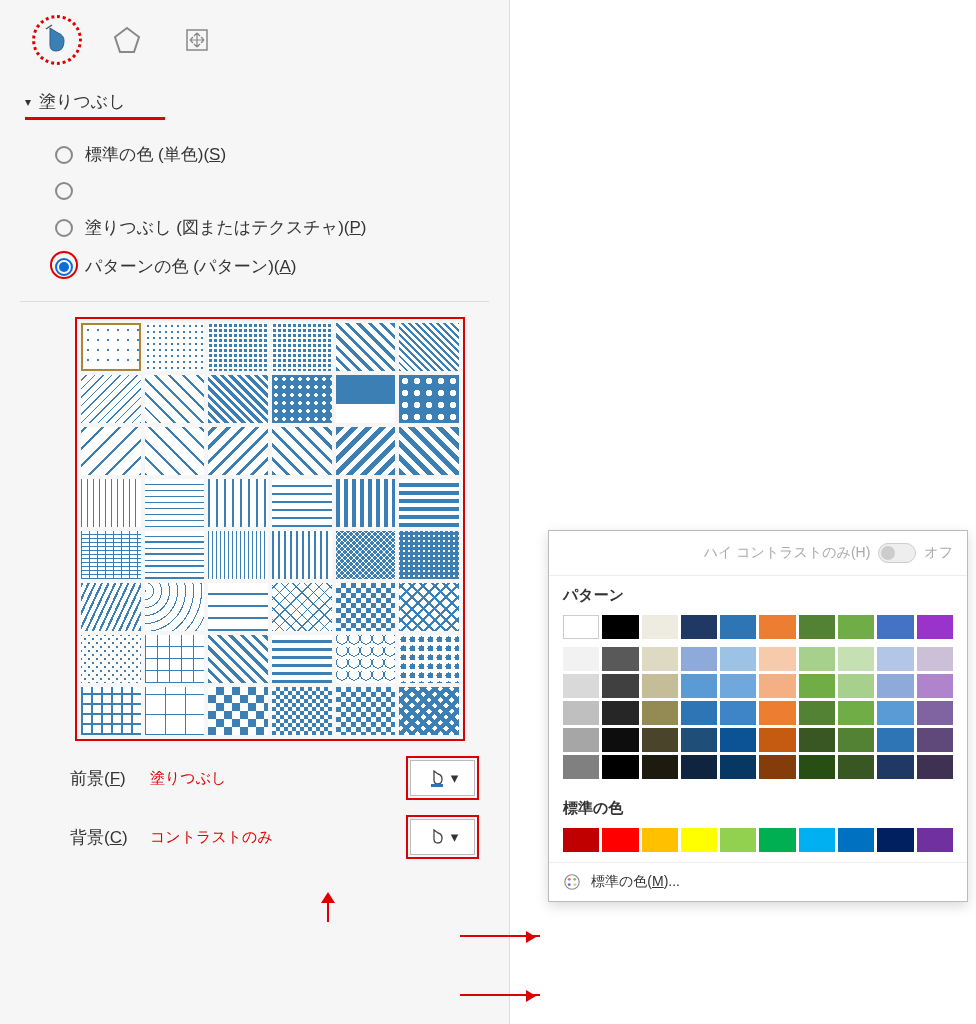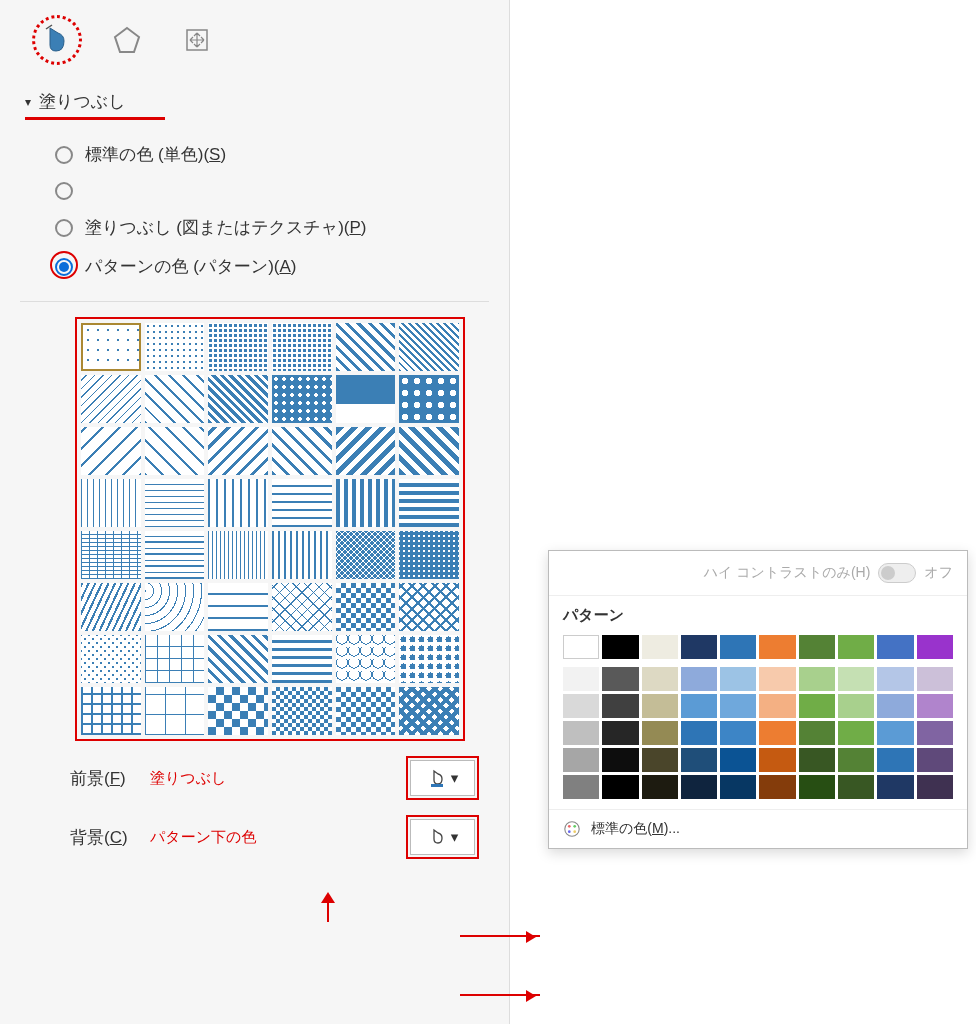--- a/index.html
+++ b/index.html
@@ -28,21 +28,21 @@
     .pattern-label-row{display:flex;align-items:center;gap:12px;margin-left:50px;font-size:17px;margin-bottom:8px}
     .red-txt{color:#d00}
     .pattern-grid-wrap{margin-left:55px;border:2px solid #d00;padding:4px;width:390px}
     .pattern-grid{display:grid;grid-template-columns:repeat(6,1fr);gap:4px}
     .swatch{height:48px;background:#fff;cursor:pointer;position:relative;overflow:hidden}
     .swatch.first{border:2px solid #aa8833}
     .color-row{display:flex;align-items:center;margin-left:50px;margin-top:15px;gap:10px;position:relative}
     .color-row .lbl{font-size:17px;min-width:70px}
     .color-btn-wrap{border:2px solid #d00;padding:2px;margin-left:auto;margin-right:10px}
     .color-btn{width:65px;height:36px;background:#fff;border:1px solid #bbb;display:flex;align-items:center;justify-content:center;gap:4px;cursor:pointer}
-    .color-popup{position:absolute;left:548px;top:550px;width:420px;background:#fff;border:1px solid #bbb;box-shadow:0 4px 12px rgba(0,0,0,.15)}
+    .color-popup{position:absolute;left:548px;top:530px;width:420px;background:#fff;border:1px solid #bbb;box-shadow:0 4px 12px rgba(0,0,0,.15)}
     .hc-row{display:flex;justify-content:flex-end;align-items:center;padding:12px 14px;gap:8px;color:#aaa;border-bottom:1px solid #eee;font-size:14px}
     .toggle{width:38px;height:20px;border:1px solid #ccc;border-radius:10px;position:relative;background:#eee}
     .toggle::after{content:"";position:absolute;left:2px;top:2px;width:14px;height:14px;background:#ccc;border-radius:50%}
     .popup-sect{padding:10px 14px}
     .popup-sect .h{font-weight:bold;margin-bottom:10px;font-size:15px}
     .color-grid{display:grid;grid-template-columns:repeat(10,1fr);gap:3px}
     .csw{height:24px;cursor:pointer}
     .csw.sel{border:2px solid #d97a00}
     .shade-grid{display:grid;grid-template-columns:repeat(10,1fr);gap:3px;margin-top:8px}
     .more-row{padding:10px 14px;border-top:1px solid #eee;display:flex;align-items:center;gap:10px;cursor:pointer;font-size:14px}
@@ -170,21 +170,21 @@
             <path d="M7 3 L7 12 Q7 16 11 16 Q15 16 15 11 Q15 7 11 6 Z" fill="none" stroke="#444" stroke-width="1.3"></path>
             <rect x="4" y="16" width="12" height="3" fill="#2e75b6"></rect>
           </svg>
         <span>▾</span>
       </div>
     </div>
   </div>
 
   <div class="color-row">
     <span class="lbl"><span>背景(</span><span class="u">C</span>)</span>
-    <span class="red-txt">パターン下の色</span>
+    <span class="red-txt">コントラストのみ</span>
     <span style="flex:1"></span>
     <div class="color-btn-wrap">
       <div class="color-btn">
         <svg width="20" height="20" viewBox="0 0 20 20">
             <path d="M7 3 L7 12 Q7 16 11 16 Q15 16 15 11 Q15 7 11 6 Z" fill="none" stroke="#444" stroke-width="1.3"></path>
           </svg>
         <span>▾</span>
       </div>
     </div>
   </div>
@@ -259,20 +259,35 @@
         <div class="csw" style="background: rgb(29, 27, 16);"></div>
         <div class="csw" style="background: rgb(15, 36, 62);"></div>
         <div class="csw" style="background: rgb(7, 55, 99);"></div>
         <div class="csw" style="background: rgb(132, 60, 11);"></div>
         <div class="csw" style="background: rgb(39, 78, 19);"></div>
         <div class="csw" style="background: rgb(56, 87, 35);"></div>
         <div class="csw" style="background: rgb(31, 56, 100);"></div>
         <div class="csw" style="background: rgb(63, 49, 81);"></div>
       </div>
   </div>
+  <div class="popup-sect">
+    <div class="h">標準の色</div>
+    <div class="color-grid" id="std-grid">
+        <div class="csw" style="background: rgb(192, 0, 0);"></div>
+        <div class="csw" style="background: rgb(255, 0, 0);"></div>
+        <div class="csw" style="background: rgb(255, 192, 0);"></div>
+        <div class="csw" style="background: rgb(255, 255, 0);"></div>
+        <div class="csw" style="background: rgb(146, 208, 80);"></div>
+        <div class="csw" style="background: rgb(0, 176, 80);"></div>
+        <div class="csw" style="background: rgb(0, 176, 240);"></div>
+        <div class="csw" style="background: rgb(0, 112, 192);"></div>
+        <div class="csw" style="background: rgb(0, 32, 96);"></div>
+        <div class="csw" style="background: rgb(112, 48, 160);"></div>
+      </div>
+  </div>
   <div class="more-row">
     <svg class="palette-ico" viewBox="0 0 20 20">
         <circle cx="10" cy="10" r="8" fill="none" stroke="#888" stroke-width="1.2"></circle>
         <circle cx="7" cy="7" r="1.5" fill="#e66"></circle>
         <circle cx="13" cy="7" r="1.5" fill="#6c6"></circle>
         <circle cx="7" cy="13" r="1.5" fill="#66e"></circle>
         <circle cx="13" cy="13" r="1.5" fill="#ec6"></circle>
       </svg>
     <span><span>標準の色(</span><span class="u">M</span><span>)...</span></span>
   </div>

